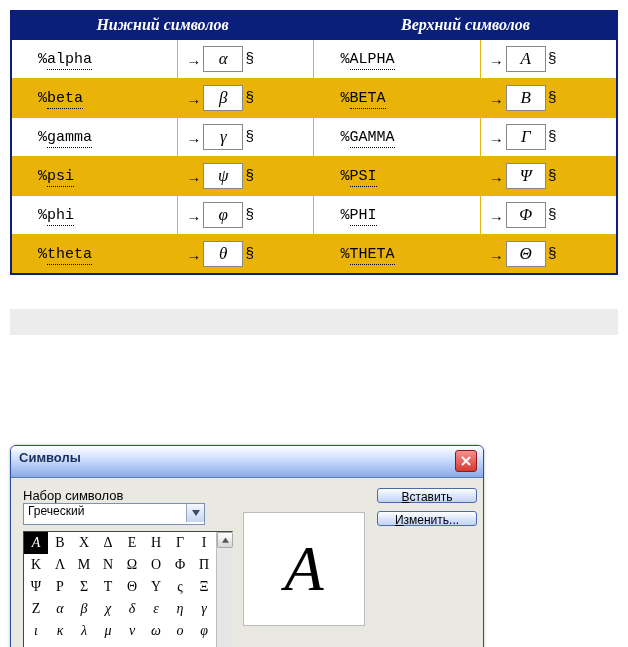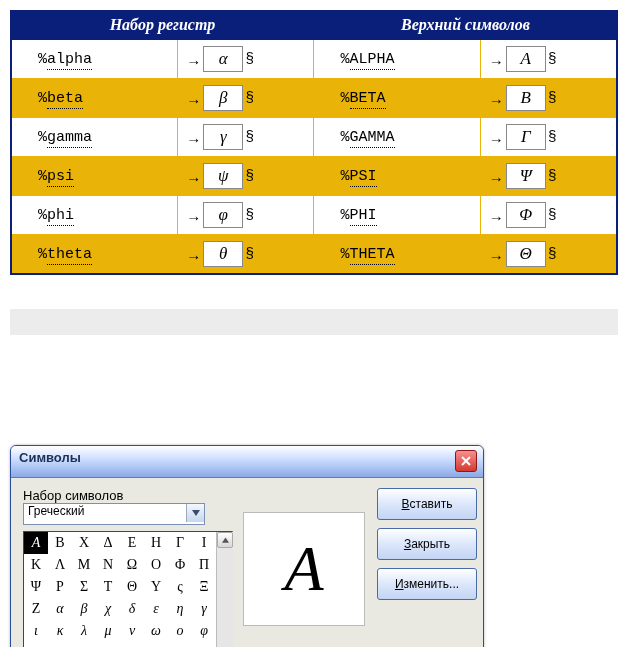--- a/index.html
+++ b/index.html
@@ -207,38 +207,38 @@
     font-family: "Times New Roman", serif;
     font-style: italic;
     font-size: 64px;
     margin-top: 24px;
   }
 
   
   .btn {
     display: block;
     width: 100px;
-    height: 32px;
+    height: 15px;
     margin-bottom: 8px;
     border: 1px solid #4a6aa8;
     border-radius: 3px;
     background: linear-gradient(#ffffff,#dfe9fb 45%,#c3d4f3);
     font-size: 12px;
     cursor: pointer;
     text-align: center;
   }
   .btn .ul { text-decoration: underline; }
 </style>
 </head>
 <body>
 
 <table class="ref-table">
   <thead>
     <tr>
-      <th colspan="2">Набор регистр</th>
+      <th colspan="2">Нижний символов</th>
       <th colspan="2">Верхний символов</th>
     </tr>
   </thead>
   <tbody id="ref-body">
       <tr class="even">
         <td class="code-cell">%<span class="code-txt">alpha</span></td>
         <td class="out-cell"><span class="arrow">→</span><span class="sym-box">α</span><span class="section">§</span></td>
         <td class="code-cell">%<span class="code-txt">ALPHA</span></td>
         <td class="out-cell"><span class="arrow">→</span><span class="sym-box">A</span><span class="section">§</span></td>
       </tr>
@@ -357,20 +357,17 @@
 
     <div class="mid-col">
       <div class="preview">A</div>
     </div>
 
     <div class="right-col">
       <button class="btn">
         <span class="ul">В</span><span>ставить</span>
       </button>
       <button class="btn">
-        <span class="ul">З</span><span>акрыть</span>
-      </button>
-      <button class="btn">
         <span class="ul">И</span><span>зменить...</span>
       </button>
     </div>
   </div>
 </div>
 
 </body></html>

